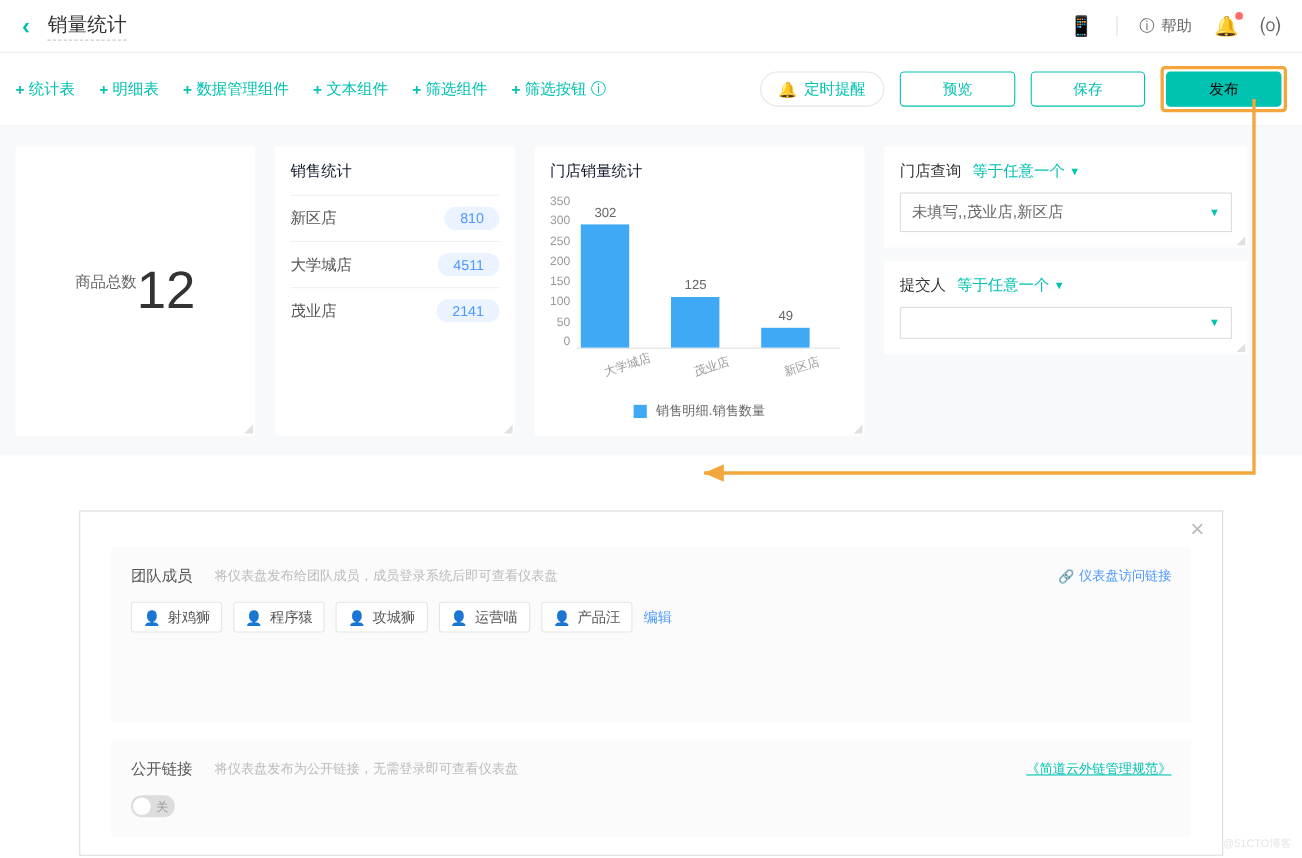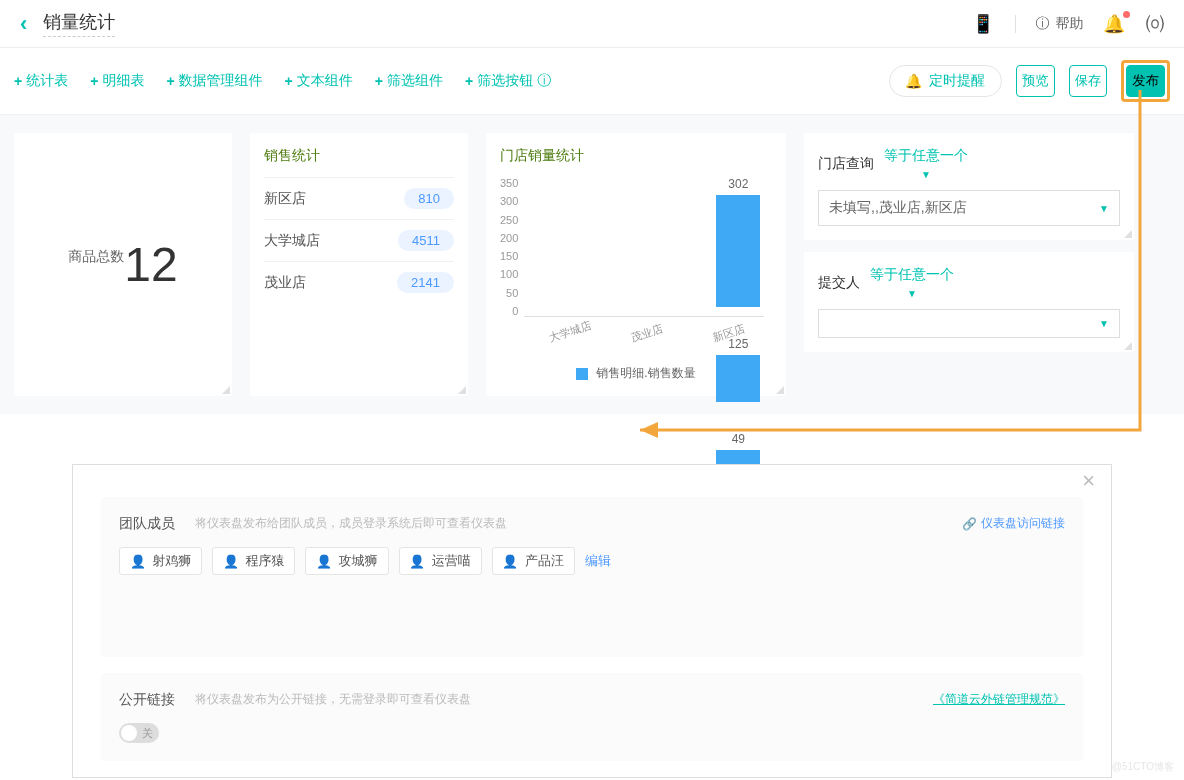--- a/index.html
+++ b/index.html
@@ -14,53 +14,53 @@
 .bell-wrap{position:relative;}
 .bell-dot{position:absolute;top:-2px;right:-4px;width:7px;height:7px;background:#ff6b6b;border-radius:50%;}
 .sep{width:1px;height:18px;background:#e0e0e0;}
 .toolbar{display:flex;align-items:center;justify-content:space-between;padding:12px 14px;border-bottom:1px solid #f0f0f0;}
 .tb-left{display:flex;gap:22px;}
 .add-item{color:#00c2b1;cursor:pointer;display:flex;align-items:center;gap:4px;}
 .add-item .plus{font-weight:bold;}
 .qmark{color:#00c2b1;}
 .tb-right{display:flex;align-items:center;gap:14px;}
 .reminder{display:flex;align-items:center;gap:6px;color:#00c2b1;cursor:pointer;border:1px solid #e5e5e5;border-radius:18px;padding:6px 16px;}
-.btn{padding:6px 5px;border:1px solid #00c2b1;border-radius:4px;cursor:pointer;background:#fff;color:#00c2b1;text-align:right;}
+.btn{padding:6px 38px;border:1px solid #00c2b1;border-radius:4px;cursor:pointer;background:#fff;color:#00c2b1;text-align:right;}
 .btn.primary{background:#00c2b1;color:#000000;}
 .publish-wrap{border:3px solid #f2a63c;border-radius:4px;padding:2px;}
 .dashboard{display:flex;gap:18px;padding:18px 14px;background:#f7f9fa;align-items:stretch;}
 .card{background:#fff;padding:14px;position:relative;border-radius:2px;}
 .card::after{content:"";position:absolute;right:2px;bottom:2px;width:0;height:0;border-left:8px solid transparent;border-bottom:8px solid #e0e0e0;}
 .c-total{width:218px;display:flex;flex-direction:row;align-items:center;justify-content:center;}
 .lbl-total{color:#666;font-size:14px;margin-bottom:15px;}
 .big-num{font-size:48px;font-weight:300;}
 .c-stats{width:218px;}
-.card-title{color:#4d7c0f;margin-bottom:12px;}
+.card-title{color:#0f172a;margin-bottom:12px;}
 .stat-row{display:flex;justify-content:space-between;align-items:center;padding:10px 0;border-top:1px solid #f0f0f0;}
 .stat-row.first{border-top:none;}
 .badge{background:#eaf3ff;color:#4d99ff;padding:3px 14px;border-radius:14px;font-size:13px;}
 .badge.gold{background:#f8c230;color:#fff;}
 .stat-name{color:#555;}
 .stat-name.hl{color:#4d99ff;}
 .c-chart{width:300px;}
 .chart-area{display:flex;height:160px;}
 .y-axis{display:flex;flex-direction:column;justify-content:space-between;color:#999;font-size:11px;padding-right:6px;text-align:right;height:140px;}
-.bars{display:flex;align-items:flex-end;height:140px;gap:30px;border-bottom:1px solid #e0e0e0;flex-direction:column;}
+.bars{display:flex;align-items:flex-end;height:140px;gap:30px;border-bottom:1px solid #e0e0e0;}
 .bar-col{display:flex;flex-direction:column;align-items:center;width:52px;}
 .bar-val{font-size:12px;color:#666;margin-bottom:4px;}
 .bar{width:44px;background:#3fa9f5;}
 .bar-lbl{font-size:11px;color:#999;margin-top:6px;transform:rotate(-18deg);}
 .x-labels{display:flex;gap:30px;margin-left:24px;}
 .legend{display:flex;justify-content:center;align-items:center;gap:8px;margin-top:28px;font-size:12px;color:#666;}
 .leg-sq{width:12px;height:12px;background:#3fa9f5;}
 .c-filters{width:330px;display:flex;flex-direction:column;gap:12px;background:transparent;}
 .filter-card{background:#fff;padding:14px;position:relative;}
 .filter-card::after{content:"";position:absolute;right:2px;bottom:2px;width:0;height:0;border-left:8px solid transparent;border-bottom:8px solid #e0e0e0;}
 .filter-head{display:flex;align-items:center;gap:10px;margin-bottom:10px;}
-.filter-cond{color:#00c2b1;display:flex;align-items:center;gap:4px;cursor:pointer;flex-direction:column;}
+.filter-cond{color:#00c2b1;display:flex;align-items:center;gap:4px;cursor:pointer;}
 .caret{font-size:10px;}
 .select-box{display:flex;align-items:center;justify-content:space-between;border:1px solid #ddd;padding:8px 10px;color:#666;cursor:pointer;}
 .select-caret{color:#00c2b1;font-size:10px;}
 .modal{width:1040px;margin:50px auto 20px;border:1px solid #ddd;position:relative;background:#fff;}
 .modal-head{display:flex;justify-content:center;align-items:center;padding:16px;position:relative;}
 .modal-title-box{border:3px solid #f2a63c;padding:4px 10px;font-size:18px;}
 .close-x{position:absolute;right:16px;color:#bbb;font-size:22px;cursor:pointer;}
 .modal-section{background:#fbfbfb;margin:0 28px 16px;padding:18px;border-radius:3px;}
 .section-head{display:flex;align-items:flex-start;gap:20px;margin-bottom:14px;}
 .section-title{color:#555;font-weight:500;}

